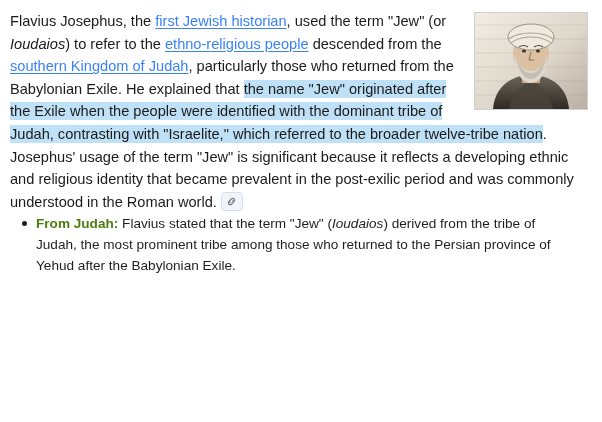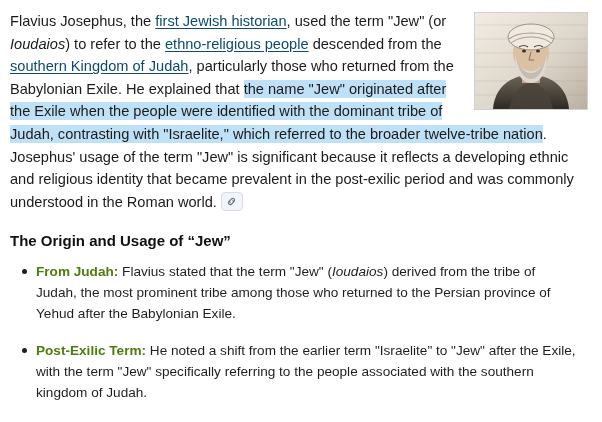--- a/index.html
+++ b/index.html
@@ -39,21 +39,21 @@
     overflow: hidden;
   }
   .portrait svg { display: block; width: 100%; height: 100%; }
   .hl {
     background: #bfe1f7;
     box-decoration-break: clone;
     -webkit-box-decoration-break: clone;
     padding: 1px 0;
   }
   .link {
-    color: #0c4a6e;
+    color: #3b82f6;
     text-decoration: underline;
     text-underline-offset: 2px;
   }
   em { }
   .cite-chip {
     display: inline-block;
     vertical-align: middle;
     width: 20px;
     height: 17px;
     border: 1px solid #d8dde3;
@@ -151,24 +151,20 @@
 
   <p class="intro">
     <span>Flavius Josephus, the </span><a class="link" href="#">first Jewish historian</a><span>, used the term "Jew" (or </span><em>Ioudaios</em><span>) to refer to the </span><a class="link" href="#">ethno-religious people</a><span> descended from the </span><a class="link" href="#">southern Kingdom of Judah</a><span>, particularly those who returned from the Babylonian Exile. He explained that </span><span class="hl">the name "Jew" originated after the Exile when the people were identified with the dominant tribe of Judah, contrasting with "Israelite," which referred to the broader twelve-tribe nation</span><span>. Josephus' usage of the term "Jew" is significant because it reflects a developing ethnic and religious identity that became prevalent in the post-exilic period and was commonly understood in the Roman world.</span><span class="cite-chip"><svg viewBox="0 0 12 12" aria-hidden="true">
           <path d="M4.6 7.4a2 2 0 0 1 0-2.8l1.6-1.6a2 2 0 0 1 2.8 2.8l-0.9 0.9" fill="none" stroke="#5f6b7a" stroke-width="1.1" stroke-linecap="round"></path>
           <path d="M7.4 4.6a2 2 0 0 1 0 2.8l-1.6 1.6a2 2 0 0 1-2.8-2.8l0.9-0.9" fill="none" stroke="#5f6b7a" stroke-width="1.1" stroke-linecap="round"></path>
         </svg></span>
   </p>
 
   <div class="clearfix"></div>
 
-  <h2 class="section-title">The Origin and Usage of “Jew”</h2>
 
   <ul class="bullets">
     <li>
       <span class="b-label">From Judah:</span><span> Flavius stated that the term "Jew" (</span><em>Ioudaios</em><span>) derived from the tribe of Judah, the most prominent tribe among those who returned to the Persian province of Yehud after the Babylonian Exile.</span>
-    </li>
-    <li>
-      <span class="b-label">Post-Exilic Term:</span><span> He noted a shift from the earlier term "Israelite" to "Jew" after the Exile, with the term "Jew" specifically referring to the people associated with the southern kingdom of Judah.</span>
     </li>
   </ul>
 
 </div>
 
 </body></html>

